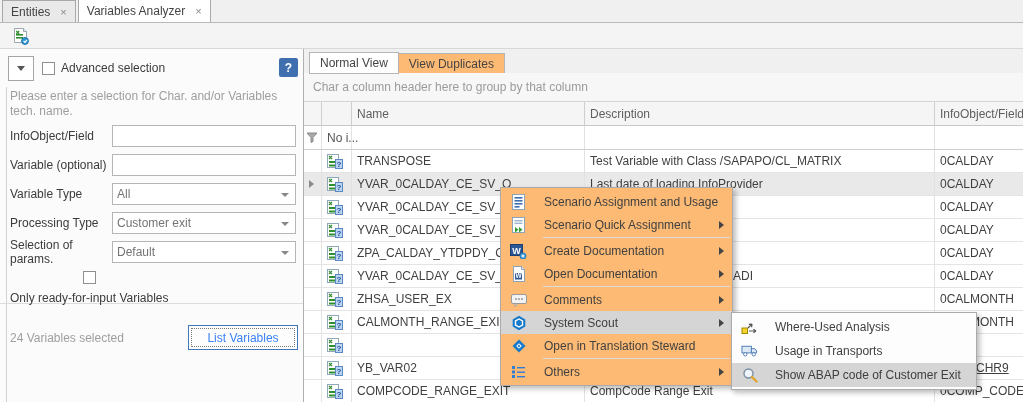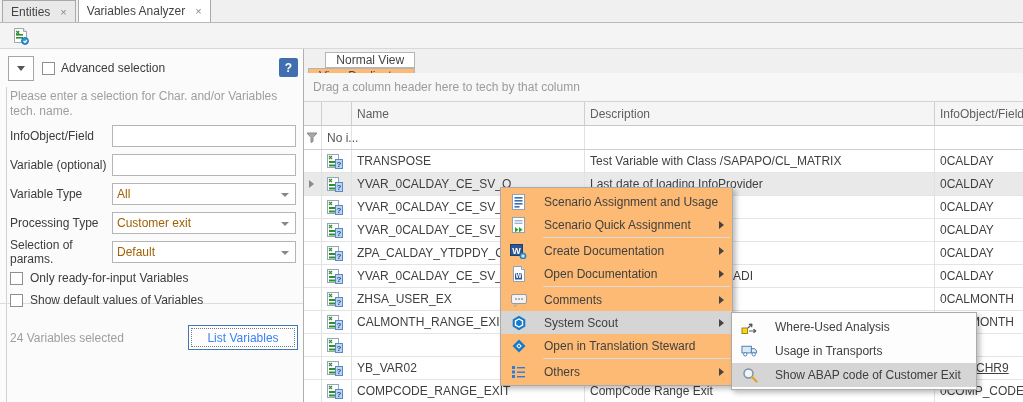--- a/index.html
+++ b/index.html
@@ -25,27 +25,27 @@
   .lp-sep{position:absolute;left:0;top:254px;width:303px;height:1px;background:#dcdcdc;}
   .drop-btn{position:absolute;left:8px;top:7px;width:26px;height:25px;background:#fff;border:1px solid #a6a6a6;box-sizing:border-box;display:flex;align-items:center;justify-content:center;}
   .caret-down{width:0;height:0;border-left:4px solid transparent;border-right:4px solid transparent;border-top:5px solid #555;}
   .chk{display:inline-block;width:13px;height:13px;background:#fff;border:1px solid #8f8f8f;box-sizing:border-box;vertical-align:middle;}
   .adv-row{position:absolute;left:42px;top:12px;display:flex;align-items:center;gap:6px;color:#3c3c3c;}
   .help-btn{position:absolute;left:279px;top:9px;width:19px;height:19px;background:#3f6fae;color:#fff;font-weight:bold;font-size:12px;display:flex;align-items:center;justify-content:center;border-radius:2px;}
   .instr{position:absolute;left:10px;top:40px;width:284px;color:#9e9e9e;line-height:15px;}
   .frow{position:absolute;left:10px;width:288px;height:22px;display:flex;align-items:center;}
   .frow .flabel{width:102px;color:#3c3c3c;}
   .frow input{width:184px;height:22px;border:1px solid #b5b5b5;box-sizing:border-box;background:#fff;font-family:"Liberation Sans",sans-serif;font-size:12px;padding:0 4px;outline:none;}
-  .selectbox{width:184px;height:22px;border:1px solid #b5b5b5;box-sizing:border-box;background:#fff;display:flex;align-items:center;padding:0 4px;position:relative;color:#a16207;}
+  .selectbox{width:184px;height:22px;border:1px solid #b5b5b5;box-sizing:border-box;background:#fff;display:flex;align-items:center;padding:0 4px;position:relative;color:#737373;}
   .selectbox .caret{position:absolute;right:6px;top:9px;width:0;height:0;border-left:4px solid transparent;border-right:4px solid transparent;border-top:4px solid #888;}
-  .chkrow{position:absolute;left:10px;display:flex;align-items:center;gap:7px;color:#3c3c3c;}
+  .chkrow{position:absolute;left:10px;display:flex;align-items:center;gap:7px;color:#3c3c3c;flex-direction:column;}
   .status-text{position:absolute;left:10px;top:282px;color:#9e9e9e;}
   .list-btn{position:absolute;left:188px;top:276px;width:110px;height:25px;background:#fdfdfd;border:1px solid #3f77bb;box-sizing:border-box;color:#3b82f6;font-family:"Liberation Sans",sans-serif;font-size:12px;outline:1px dotted #777;outline-offset:-4px;}
   
-  .view-tabs{position:absolute;left:309px;top:52px;height:22px;display:flex;align-items:flex-end;flex-direction:column;}
+  .view-tabs{position:absolute;left:309px;top:52px;height:22px;display:flex;align-items:flex-end;}
   .vtab{height:21px;padding:0 10px;display:flex;align-items:center;border:1px solid #b5b5b5;box-sizing:border-box;color:#444;}
   .vtab.active{background:#fff;height:22px;z-index:2;}
   .vtab.inactive{background:#fdba74;margin-left:-1px;}
   .group-panel{position:absolute;left:304px;top:73px;width:719px;height:29px;background:#f7f7f7;border-bottom:1px solid #d4d4d4;box-sizing:border-box;display:flex;align-items:center;padding-left:9px;color:#9b9b9b;}
   .grid{position:absolute;left:304px;top:102px;width:719px;height:300px;background:#fff;}
   .grow{display:flex;width:719px;box-sizing:border-box;}
   .cell{box-sizing:border-box;padding:0 0 0 5px;display:flex;align-items:center;overflow:hidden;white-space:nowrap;border-right:1px solid #e2e2e2;}
   .c0{width:18px;padding-left:2px;}
   .c1{width:30px;}
   .c2{width:233px;}
@@ -155,40 +155,36 @@
     <div class="selectbox">
       <span>Default</span>
       <span class="caret"></span>
     </div>
   </div>
 
   <div class="chkrow" style="top:222px;">
     <span class="chk"></span>
     <span>Only ready-for-input Variables</span>
   </div>
-  <div class="chkrow" style="top:244px;">
-    <span class="chk"></span>
-    <span>Show default values of Variables</span>
-  </div>
 
   <div class="status-text">24 Variables selected</div>
   <button class="list-btn">List Variables</button>
 </div>
 
 <div class="view-tabs">
   <div class="vtab active">
     <span>Normal View</span>
   </div>
   <div class="vtab inactive">
     <span>View Duplicates</span>
   </div>
 </div>
 
 <div class="group-panel">
-  <span>Drag a column header here to tech by that column</span>
+  <span>Char a column header here to group by that column</span>
 </div>
 
 <div class="grid">
   <div class="grow ghead">
     <div class="cell c0"></div>
     <div class="cell c1"></div>
     <div class="cell c2">Name</div>
     <div class="cell c3">Description</div>
     <div class="cell c4">InfoObject/Field</div>
   </div>

